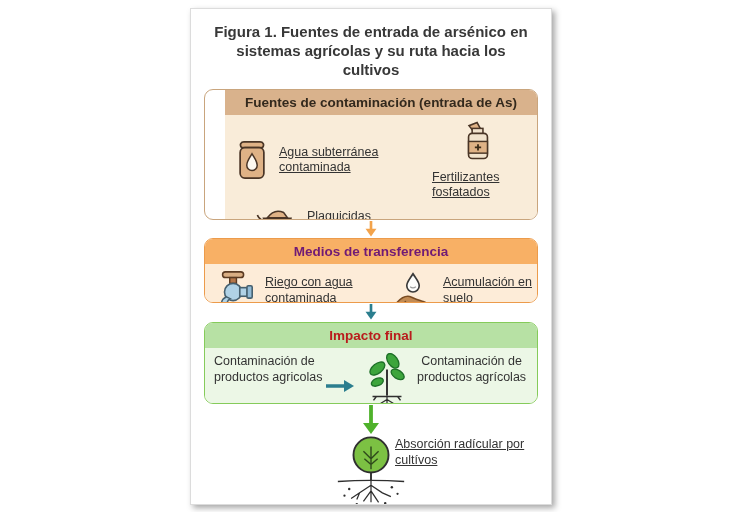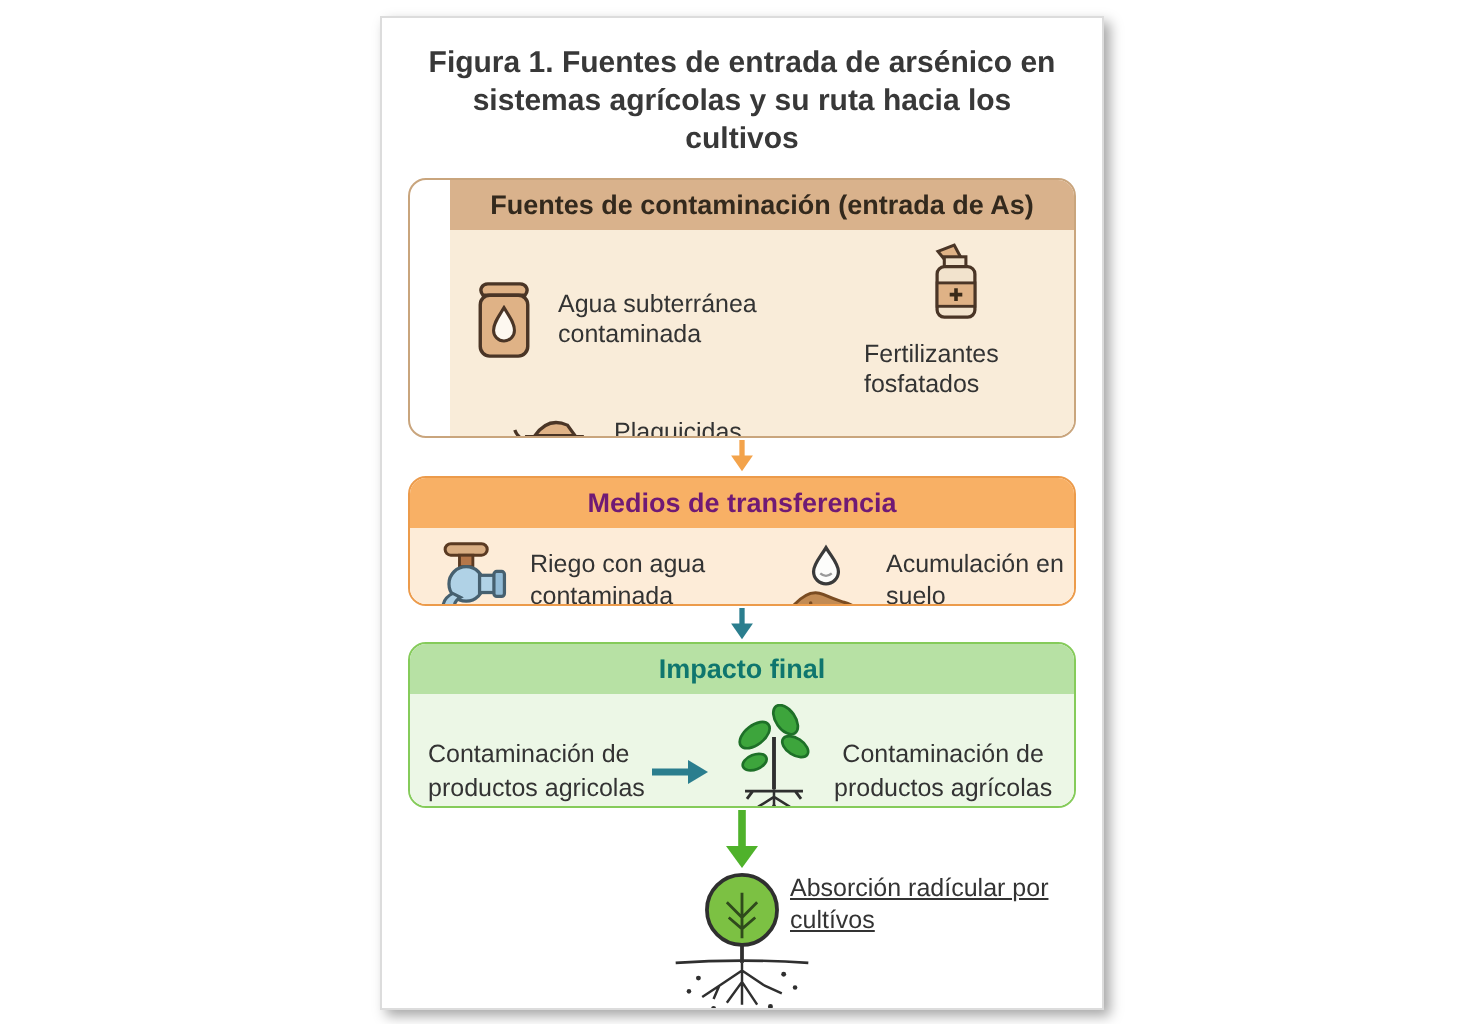--- a/index.html
+++ b/index.html
@@ -34,27 +34,27 @@
   }
   
   .box-transfer{border:1.5px solid var(--orange-border);}
   .box-transfer .box-header{background:var(--orange-header);color:#701a75;}
   .box-transfer .box-body{
     background:var(--orange-body);padding:4px 8px 6px;
     display:grid;grid-template-columns:1fr 1fr;
   }
   
   .box-impact{border:1.5px solid var(--green-border);}
-  .box-impact .box-header{background:var(--green-header);color:#0f766e;}
+  .box-impact .box-header{background:var(--green-header);color:#b91c1c;}
   .box-impact .box-body{
     background:var(--green-body);padding:5px 9px 7px;
-    display:flex;align-items:center;justify-content:space-between;
+    display:flex;justify-content:space-between;
   }
   .item{display:flex;align-items:center;gap:8px;min-height:46px;}
-  .item .label{font-size:12.5px;line-height:1.25;color:#333;}
+  .item .label{font-size:12.5px;line-height:1.25;color:#333;text-decoration:underline;}
   .item .icn{flex:0 0 auto;display:inline-flex;}
   .shift-r{margin-left:22px;}
   .shift-r2{margin-left:34px;flex-direction:column;}
   .shift-l{margin-left:-4px;}
   .w112{width:112px;} .w92{width:92px;} .w86{width:86px;} .w118{width:118px;}
   .w104{width:104px;} .w96{width:96px;}
   .impact-left{font-size:12.5px;line-height:1.3;width:126px;color:#333;}
   .impact-right{font-size:12.5px;line-height:1.3;width:128px;text-align:center;color:#333;}
   .impact-mid{display:flex;align-items:center;gap:4px;}
   

